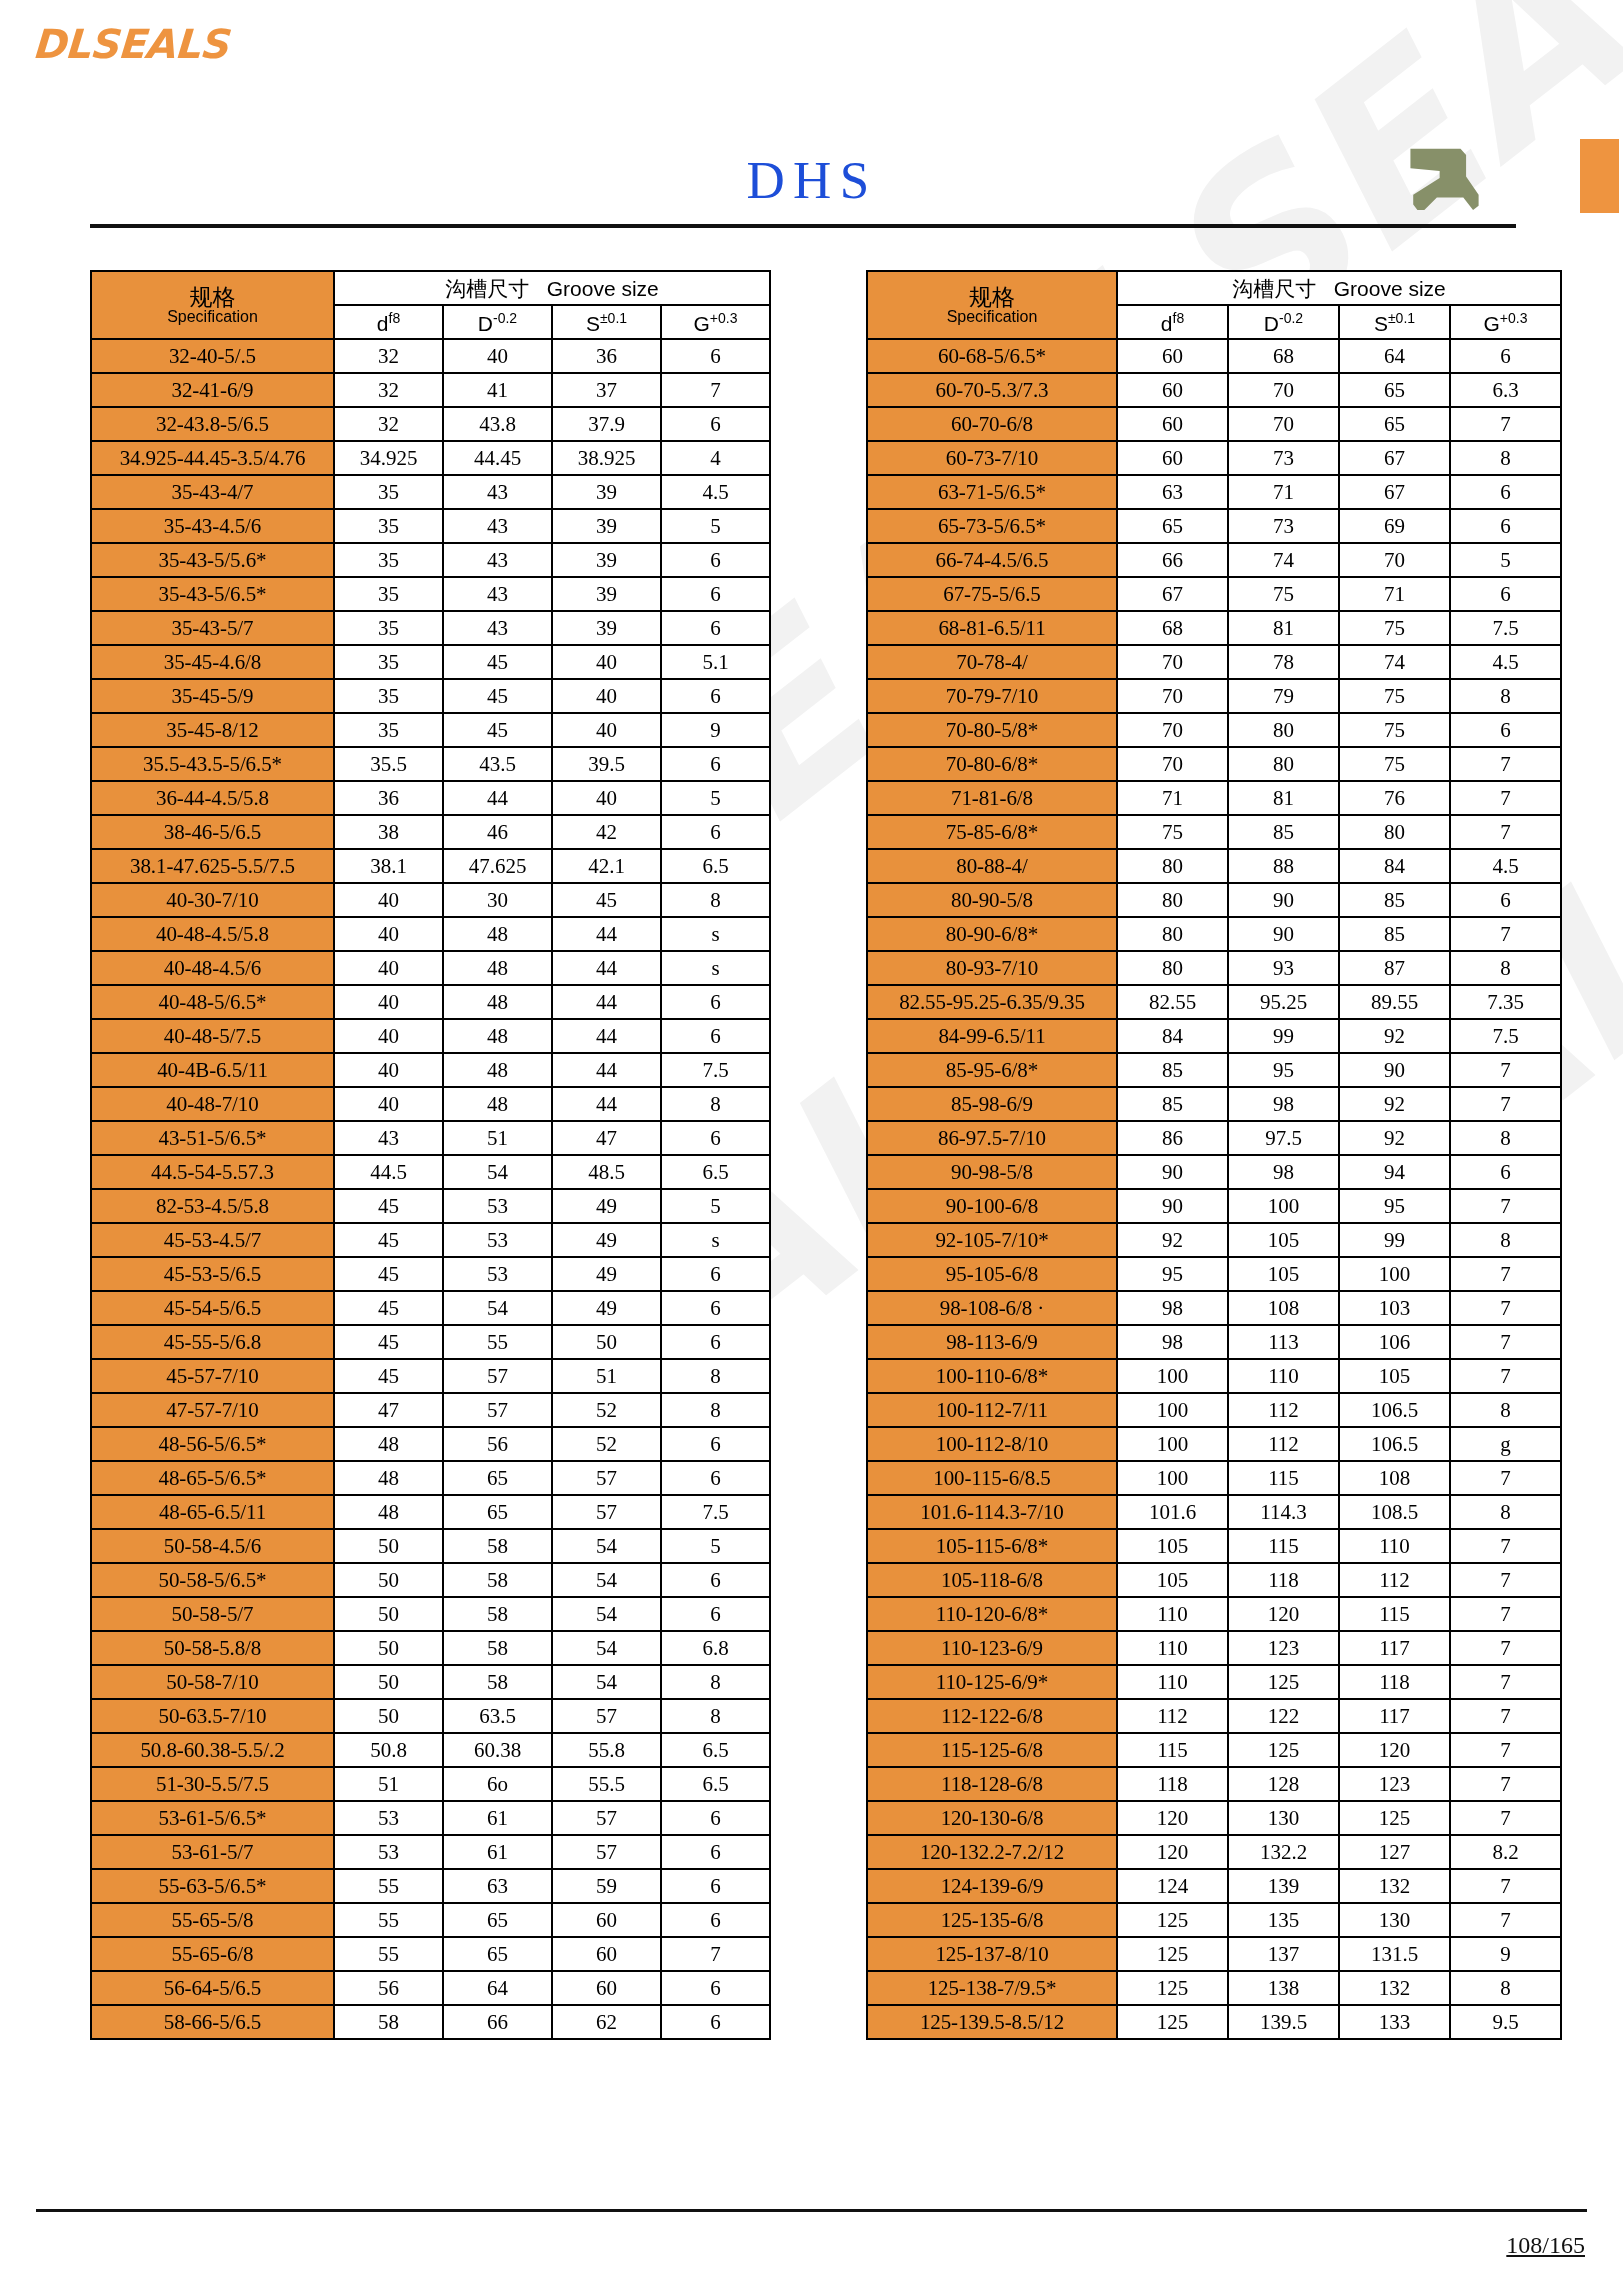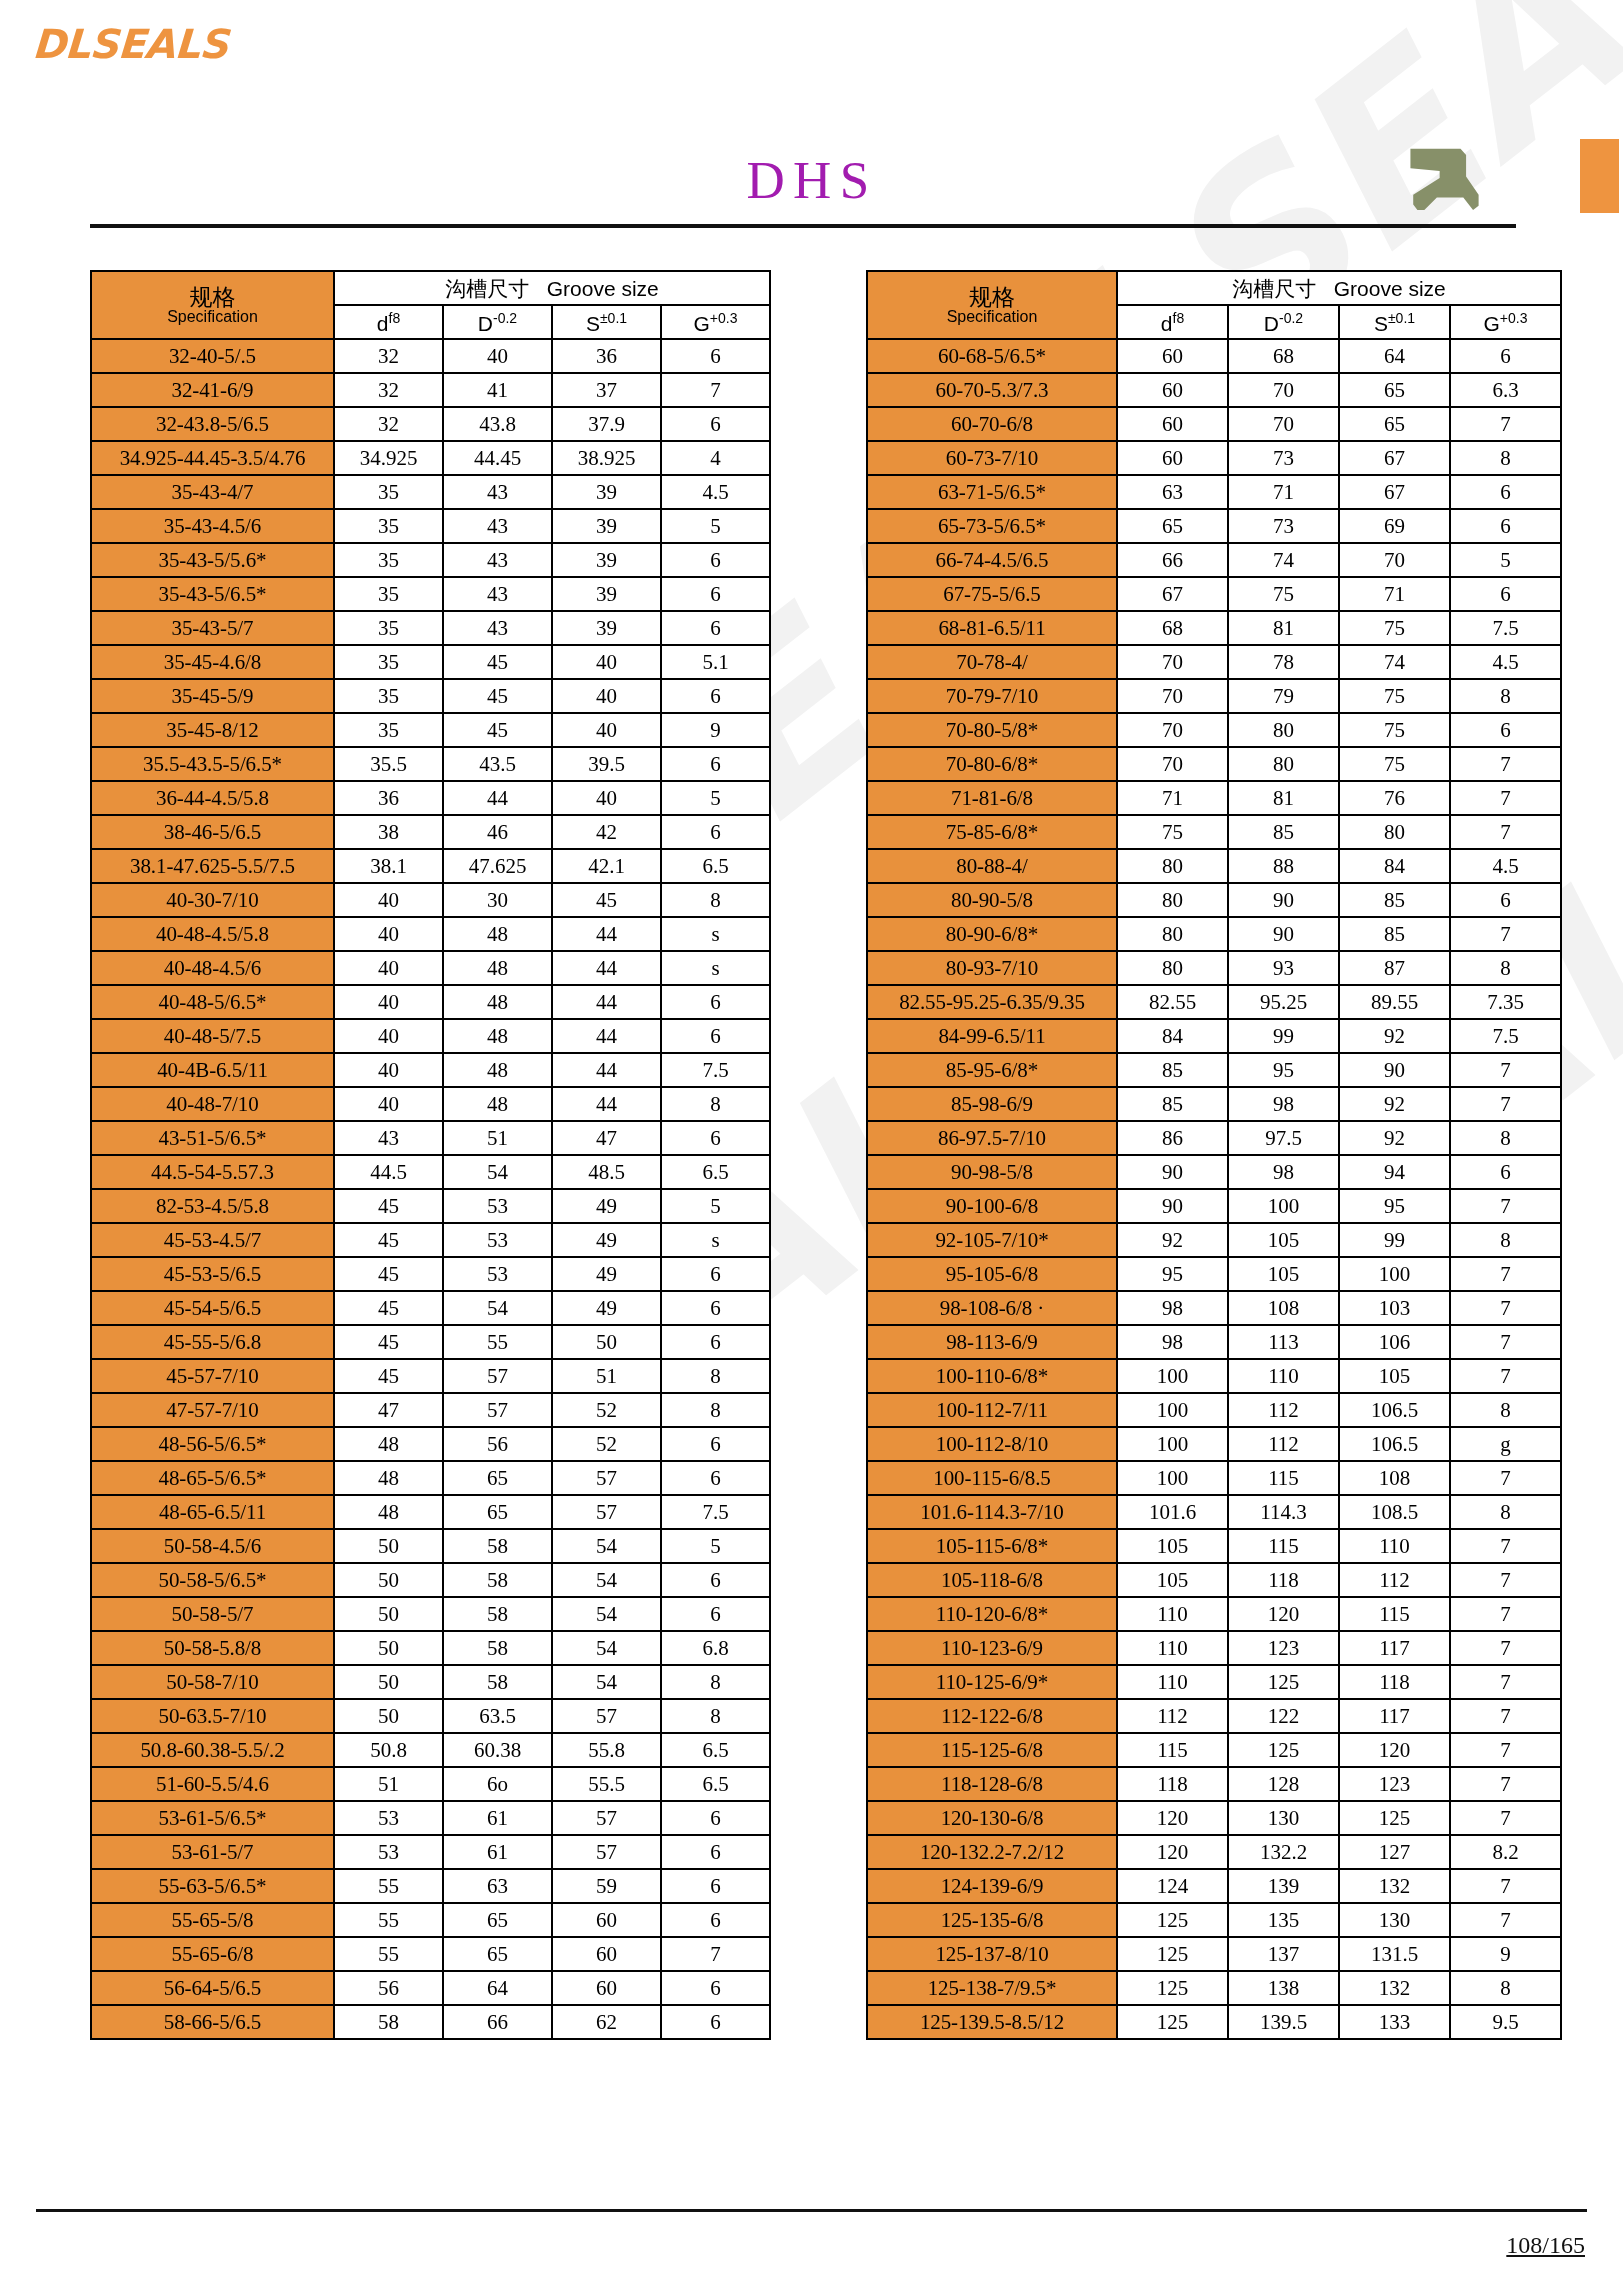--- a/index.html
+++ b/index.html
@@ -34,21 +34,21 @@
   .page-title {
     position: absolute;
     left: 0;
     top: 150px;
     width: 1624px;
     text-align: center;
     font-family: "Liberation Serif", serif;
     font-size: 53px;
     font-weight: 400;
     letter-spacing: 8.3px;
-    color: #a21caf;
+    color: #1d4ed8;
   }
 
   .title-rule {
     position: absolute;
     left: 90px;
     top: 224px;
     width: 1426px;
     height: 3.5px;
     background: #111;
   }
@@ -533,21 +533,21 @@
           <td class="val-cell">8</td>
         </tr>
         <tr>
           <td class="spec-cell">50.8-60.38-5.5/.2</td>
           <td class="val-cell">50.8</td>
           <td class="val-cell">60.38</td>
           <td class="val-cell">55.8</td>
           <td class="val-cell">6.5</td>
         </tr>
         <tr>
-          <td class="spec-cell">51-60-5.5/4.6</td>
+          <td class="spec-cell">51-30-5.5/7.5</td>
           <td class="val-cell">51</td>
           <td class="val-cell">6o</td>
           <td class="val-cell">55.5</td>
           <td class="val-cell">6.5</td>
         </tr>
         <tr>
           <td class="spec-cell">53-61-5/6.5*</td>
           <td class="val-cell">53</td>
           <td class="val-cell">61</td>
           <td class="val-cell">57</td>

